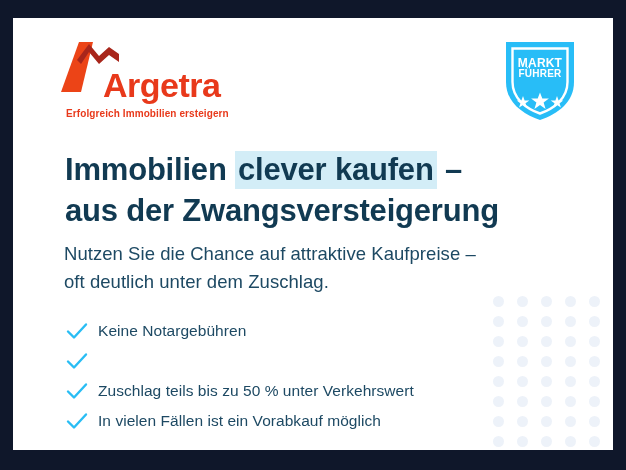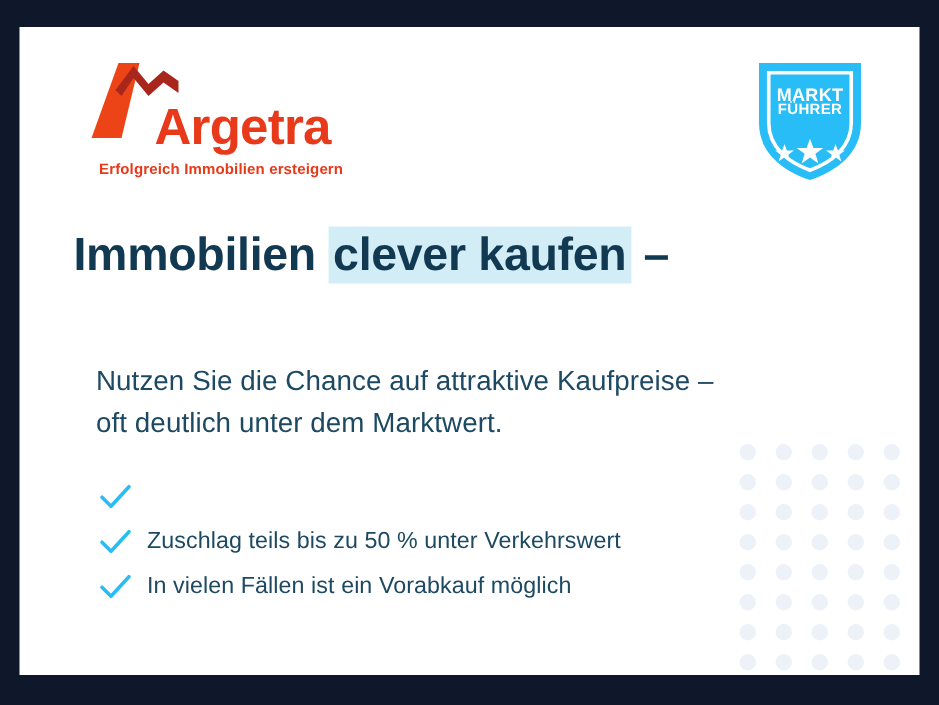--- a/index.html
+++ b/index.html
@@ -106,21 +106,21 @@
     left: 0;
     top: 55px;
     width: 80px;
     text-align: center;
     pointer-events: none;
   }
 
   
   #headline {
     position: absolute;
-    left: 36px;
+    left: 52px;
     top: 131px;
     font-size: 31px;
     font-weight: bold;
     color: #113a52;
     line-height: 1.33;
     letter-spacing: -0.2px;
   }
   #headline .hl {
     background: #d3edf7;
     padding: 1px 3px 2px 3px;
@@ -239,28 +239,37 @@
         <svg width="52" height="20" viewBox="0 0 52 20">
           <polygon fill="#ffffff" points="9,5 10.6,9.4 15.3,9.4 11.5,12.2 12.9,16.6 9,13.9 5.1,16.6 6.5,12.2 2.7,9.4 7.4,9.4"></polygon>
           <polygon fill="#ffffff" points="26,1.5 28.3,7.6 34.9,7.6 29.6,11.5 31.6,18 26,14 20.4,18 22.4,11.5 17.1,7.6 23.7,7.6"></polygon>
           <polygon fill="#ffffff" points="43,5 44.6,9.4 49.3,9.4 45.5,12.2 46.9,16.6 43,13.9 39.1,16.6 40.5,12.2 36.7,9.4 41.4,9.4"></polygon>
         </svg>
       </span>
     </div>
 
     <div id="headline">
       <span class="line"><span>Immobilien </span><span class="hl">clever kaufen</span><span> –</span></span>
+      <span class="line">aus der Zwangsversteigerung</span>
     </div>
 
     <div id="subheadline">
       <span class="line">Nutzen Sie die Chance auf attraktive Kaufpreise –</span>
-      <span class="line">oft deutlich unter dem Marktwert.</span>
+      <span class="line">oft deutlich unter dem Zuschlag.</span>
     </div>
 
     <div id="bullets">
+      <div class="bullet">
+        <span class="check">
+          <svg width="22" height="18" viewBox="0 0 22 18">
+            <polyline points="2,9.5 8,15.5 20,2.5" fill="none" stroke="#29bdf4" stroke-width="2.4" stroke-linecap="round" stroke-linejoin="round"></polyline>
+          </svg>
+        </span>
+        <span class="btext">Keine Notargebühren</span>
+      </div>
       <div class="bullet">
         <span class="check">
           <svg width="22" height="18" viewBox="0 0 22 18">
             <polyline points="2,9.5 8,15.5 20,2.5" fill="none" stroke="#29bdf4" stroke-width="2.4" stroke-linecap="round" stroke-linejoin="round"></polyline>
           </svg>
         </span>
       </div>
       <div class="bullet">
         <span class="check">
           <svg width="22" height="18" viewBox="0 0 22 18">

